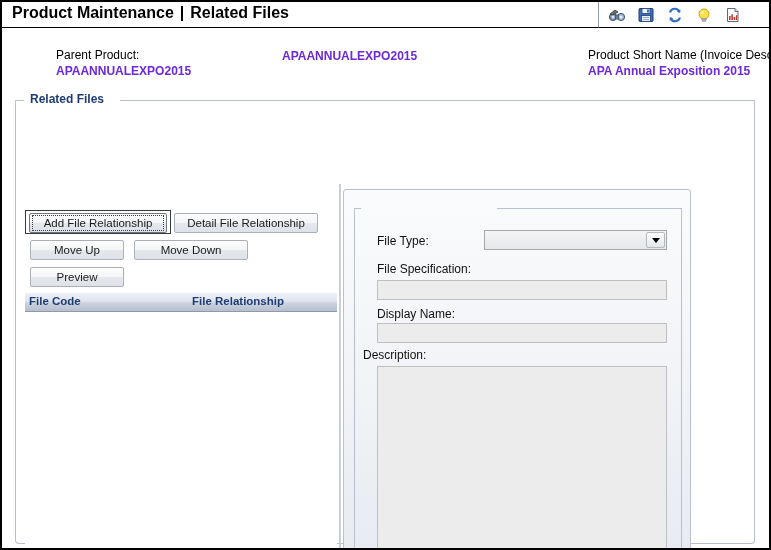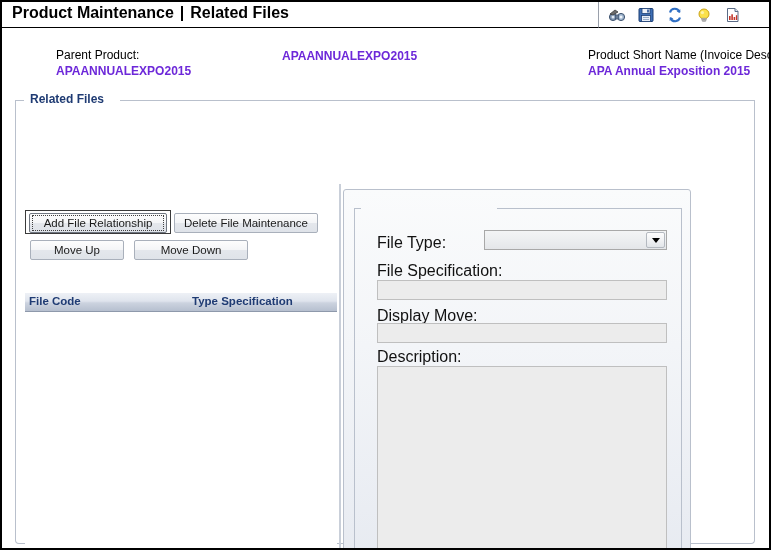--- a/index.html
+++ b/index.html
@@ -259,21 +259,21 @@
     font-size: 12px;
     font-weight: bold;
     color: #1f3b73;
     padding: 0 4px;
     white-space: nowrap;
     background: linear-gradient(to bottom, #f9fafc 0%, #f7f8fa 100%);
   }
 
   .fld-label {
     position: absolute;
-    font-size: 16px;
+    font-size: 12px;
     color: #111111;
     white-space: nowrap;
     text-align: center;
   }
   .inputbox {
     position: absolute;
     box-sizing: border-box;
     border: 1px solid #bfbfbf;
     background: #ececec;
     font-family: "Liberation Sans", sans-serif;
@@ -404,30 +404,31 @@
     <div class="groupbox">
       <div class="groupbox-topline-left"></div>
       <div class="groupbox-topline-right"></div>
       <div class="groupbox-title">Related Files</div>
     </div>
 
     <div class="btn-focusframe" style="left:23px; top:122px; width:146px; height:24px;"></div>
     <button class="btn focused" style="left:27px; top:125px; width:138px;">Add File Relationship</button>
     <div class="btn-dotted" style="left:30px; top:127px; width:132px; height:16px;"></div>
 
-    <button class="btn" style="left:172px; top:125px; width:144px;">Delete File Maintenance</button>
+    <button class="btn" style="left:172px; top:125px; width:144px;">Detail File Relationship</button>
 
     <button class="btn" style="left:28px; top:152px; width:94px;">Move Up</button>
     <button class="btn" style="left:132px; top:152px; width:114px;">Move Down</button>
 
+    <button class="btn" style="left:28px; top:179px; width:94px;">Preview</button>
 
     <div class="grid">
       <div class="grid-head">
         <div class="grid-head-cell" style="left:4px;">File Code</div>
-        <div class="grid-head-cell" style="left:167px;">Type Specification</div>
+        <div class="grid-head-cell" style="left:167px;">File Relationship</div>
       </div>
       <div class="grid-body"></div>
     </div>
 
     <div class="splitter"></div>
 
     <div class="detailpanel">
 
       <div class="detail-group">
         <div class="detail-group-topline-left"></div>
@@ -437,23 +438,23 @@
       <div class="fld-label" style="left:33px; top:44px;">File Type:</div>
       <div class="combo" style="left:140px; top:40px; width:183px; height:20px;">
         <div class="combo-arrowbox">
           <div class="combo-arrow"></div>
         </div>
       </div>
 
       <div class="fld-label" style="left:33px; top:72px;">File Specification:</div>
       <input class="inputbox" type="text" style="left: 33px; top: 90px; width: 290px; height: 20px;" value="" placeholder="">
 
-      <div class="fld-label" style="left:33px; top:117px;">Display Move:</div>
+      <div class="fld-label" style="left:33px; top:117px;">Display Name:</div>
       <input class="inputbox" type="text" style="left: 33px; top: 133px; width: 290px; height: 20px;" value="" placeholder="">
 
-      <div class="fld-label" style="left:33px; top:158px;">Description:</div>
+      <div class="fld-label" style="left:19px; top:158px;">Description:</div>
       <textarea class="inputbox" style="left: 33px; top: 176px; width: 290px; height: 225px;" placeholder=""></textarea>
 
     </div>
 
   </div>
 
 </div>
 
 </body></html>

